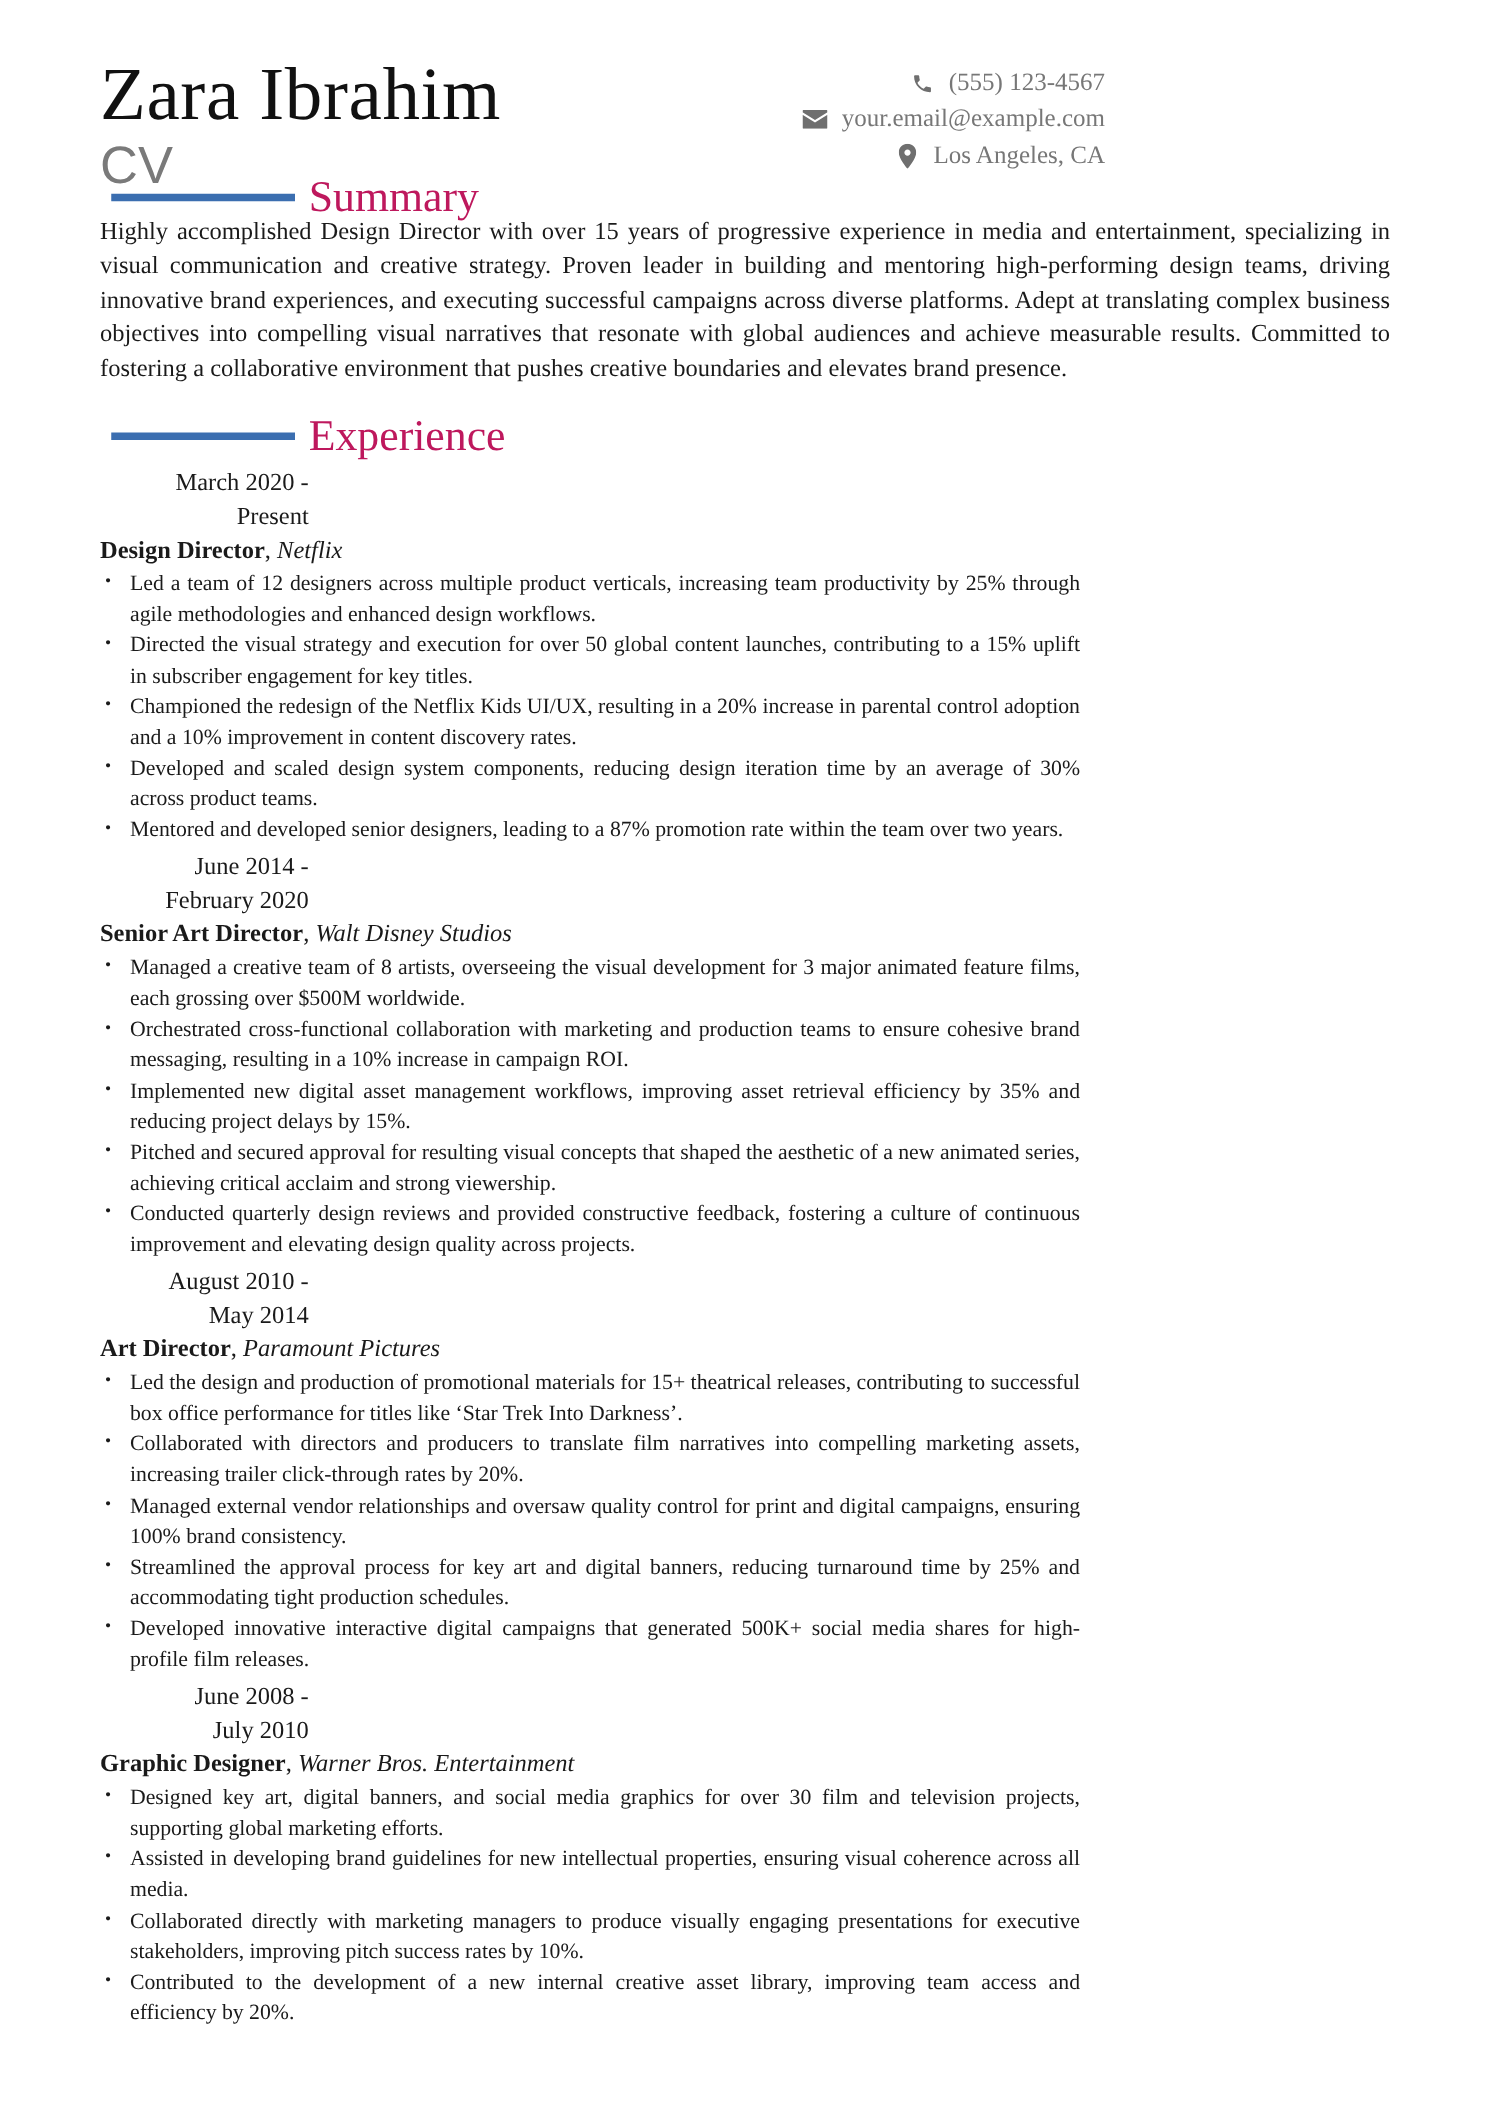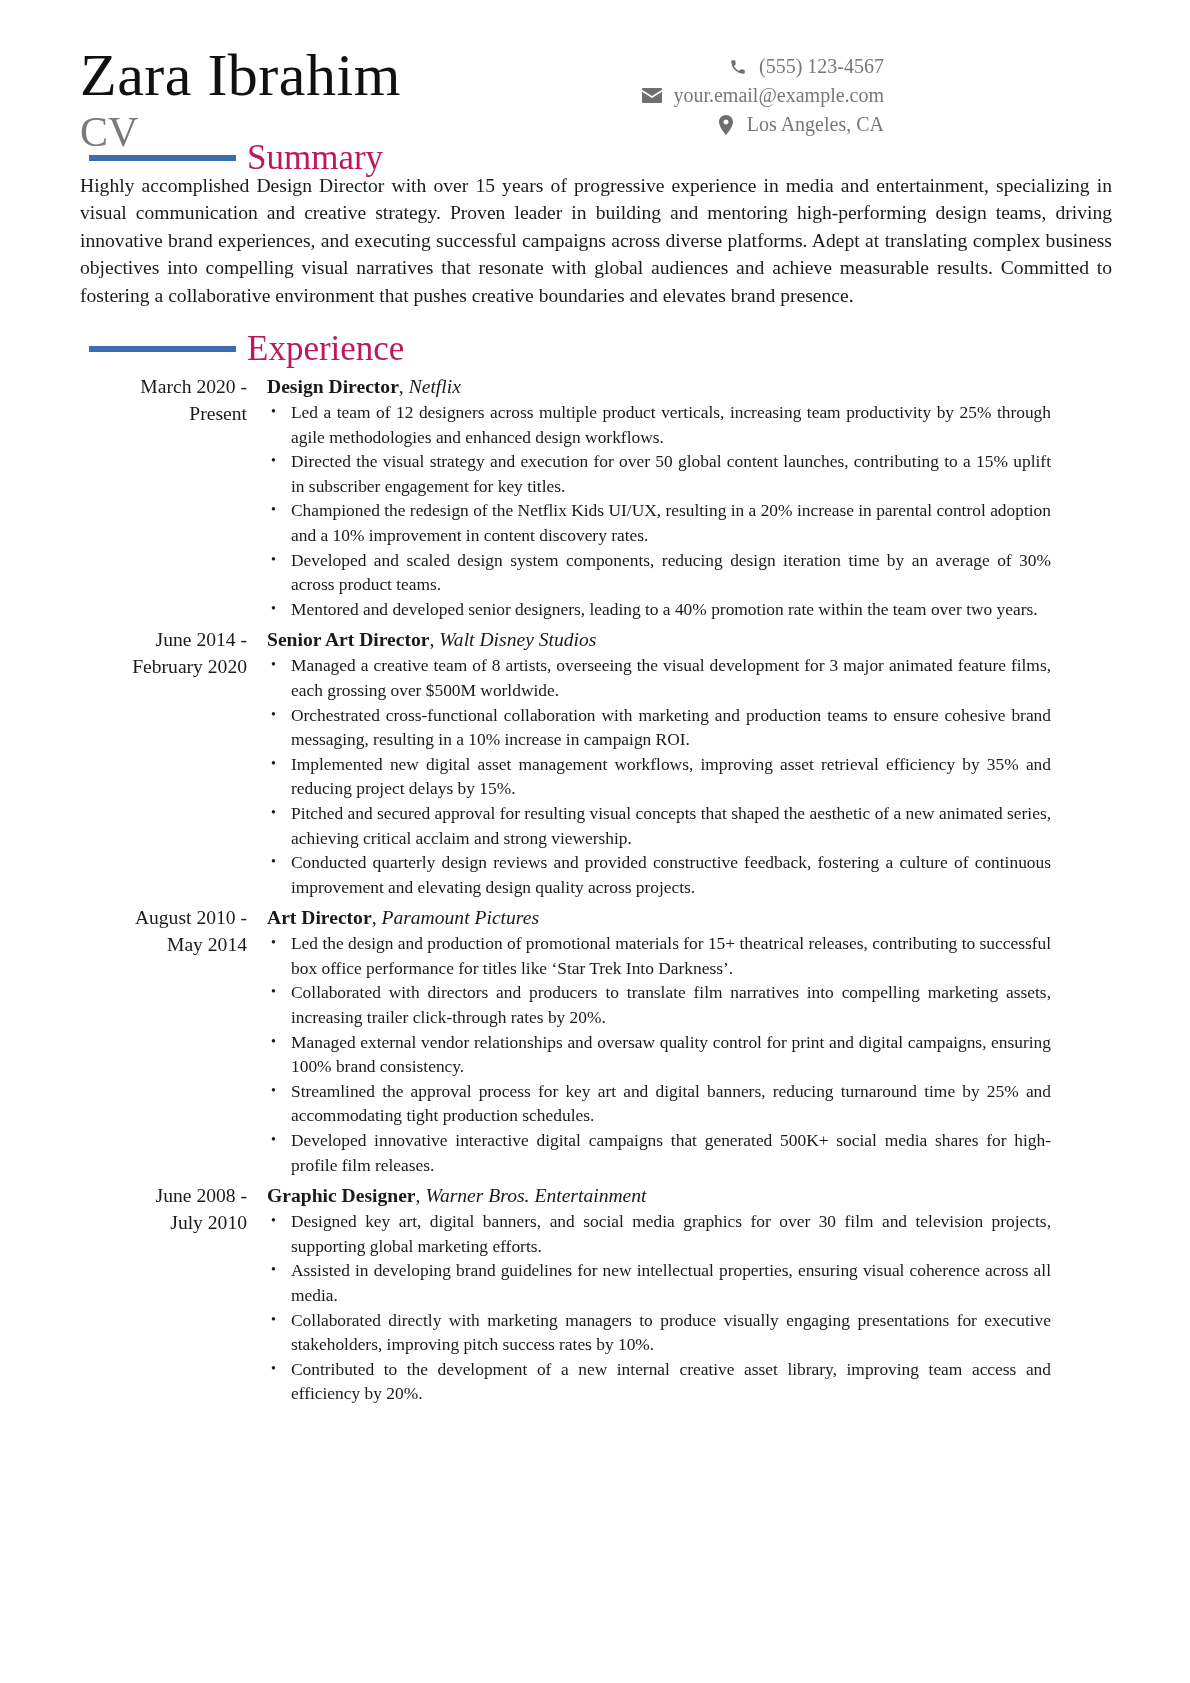--- a/index.html
+++ b/index.html
@@ -11,21 +11,21 @@
   .page { position: absolute; left: 0; top: 0; width: 962px; height: 1683px; }
 
   
   .name {
     position: absolute; left: 80px; top: 40px;
     font-family: "Liberation Serif", serif;
     font-size: 60px; line-height: 70px; color: #111; letter-spacing: 0.5px;
   }
   .cv-label {
     position: absolute; left: 80px; top: 108px;
-    font-family: Liberation Serif, serif;
+    font-family: Liberation Sans, sans-serif;
     font-size: 42px; line-height: 48px; color: #7a7a7a;
   }
   .contact {
     position: absolute; right: 78px; top: 52px; text-align: right;
     font-family: "Liberation Serif", serif;
     font-size: 20px; color: #777;
   }
   .contact-row { display: flex; justify-content: flex-end; align-items: center; height: 29px; }
   .contact-row .ico { width: 22px; height: 20px; margin-right: 10px; display: inline-flex; align-items: center; justify-content: center; }
   .contact-row svg { fill: #6f6f6f; }
@@ -41,21 +41,21 @@
   
   .summary {
     position: absolute; left: 80px; top: 172px; width: 1032px;
     font-family: "Liberation Serif", serif;
     font-size: 19.6px; line-height: 27.4px; text-align: justify;
     color: #1a1a1a;
   }
 
   
   .experience { position: absolute; left: 80px; top: 373px; width: 1040px; }
-  .job { display: flex; margin-bottom: 5px; }
+  .job { display: flex; margin-bottom: 5px; flex-direction: column; }
   .job .dates {
     width: 167px; flex: none; text-align: right; padding-right: 20px;
     font-family: "Liberation Serif", serif;
     font-size: 19.6px; line-height: 27px; color: #1a1a1a;
   }
   .job .body { flex: 1; }
   .job .heading {
     font-family: Liberation Serif, serif;
     font-size: 19.6px; line-height: 27px;
   }
@@ -124,21 +124,21 @@
       </div>
       <div class="body">
         <div class="heading">
           <span class="role">Design Director</span>, <span class="company">Netflix</span>
         </div>
         <ul>
           <li><span class="bullet">•</span><span>Led a team of 12 designers across multiple product verticals, increasing team productivity by 25% through agile methodologies and enhanced design workflows.</span></li>
           <li><span class="bullet">•</span><span>Directed the visual strategy and execution for over 50 global content launches, contributing to a 15% uplift in subscriber engagement for key titles.</span></li>
           <li><span class="bullet">•</span><span>Championed the redesign of the Netflix Kids UI/UX, resulting in a 20% increase in parental control adoption and a 10% improvement in content discovery rates.</span></li>
           <li><span class="bullet">•</span><span>Developed and scaled design system components, reducing design iteration time by an average of 30% across product teams.</span></li>
-          <li><span class="bullet">•</span><span>Mentored and developed senior designers, leading to a 40% promotion rate within the team over two years.</span></li>
+          <li><span class="bullet">•</span><span>Mentored and developed senior designers, leading to a 87% promotion rate within the team over two years.</span></li>
         </ul>
       </div>
     </div>
 
     <div class="job">
       <div class="dates">
         <div>June 2014 -</div>
         <div>February 2020</div>
       </div>
       <div class="body">

